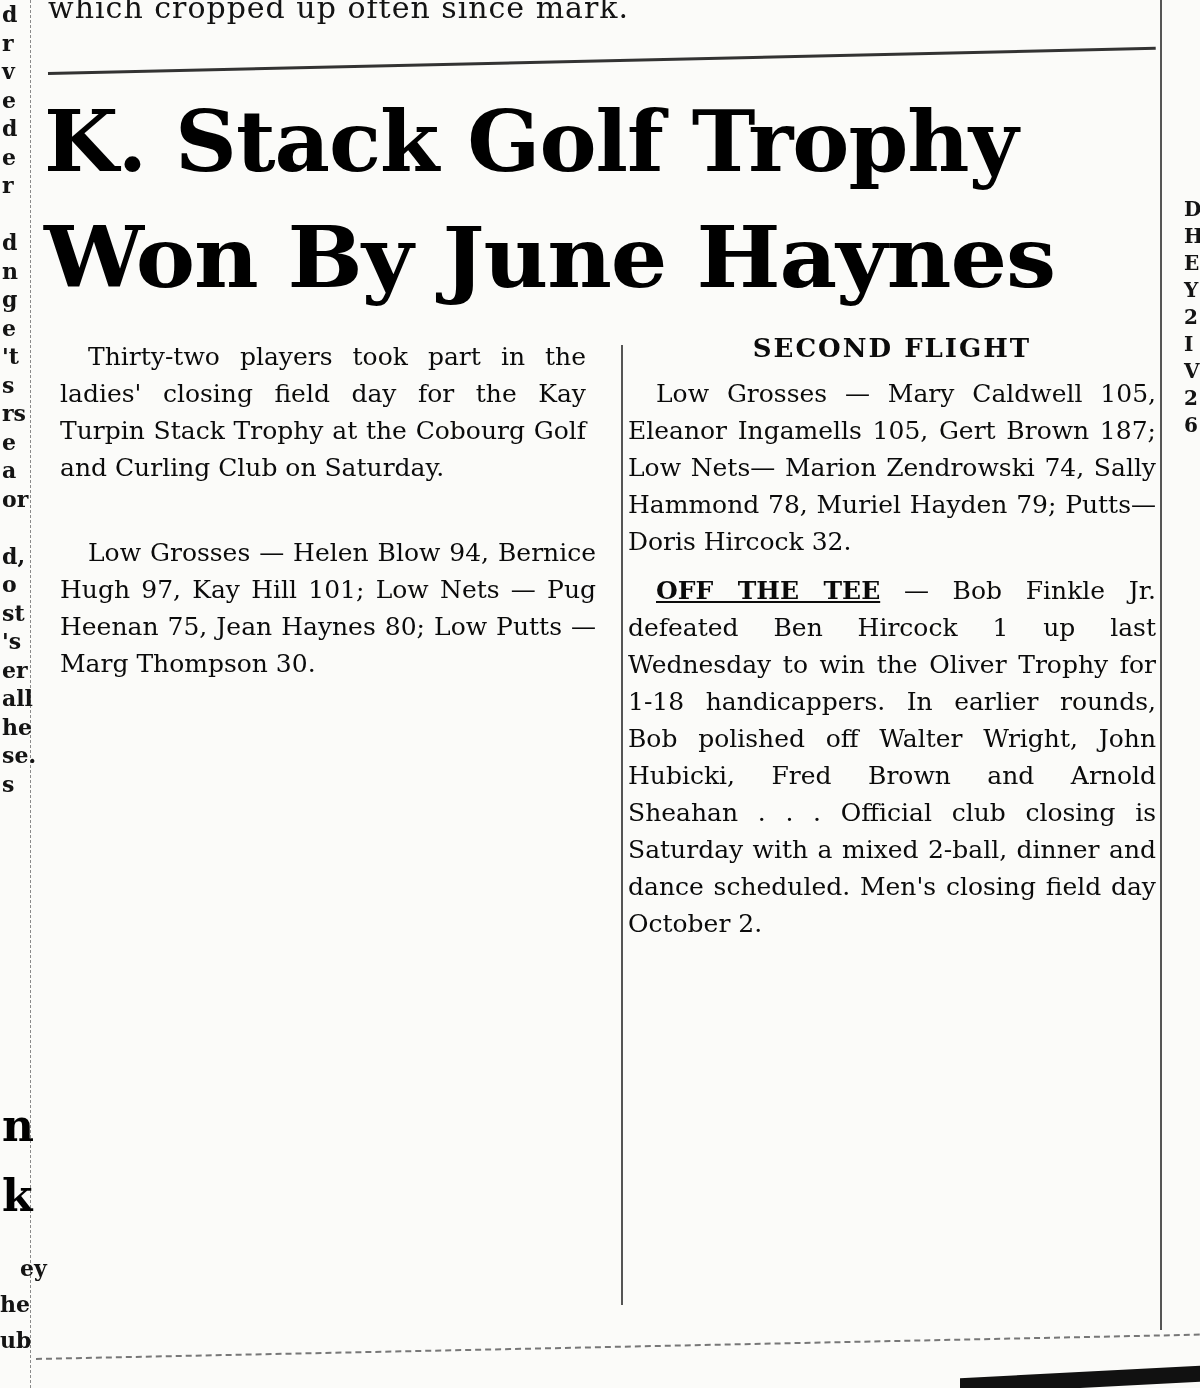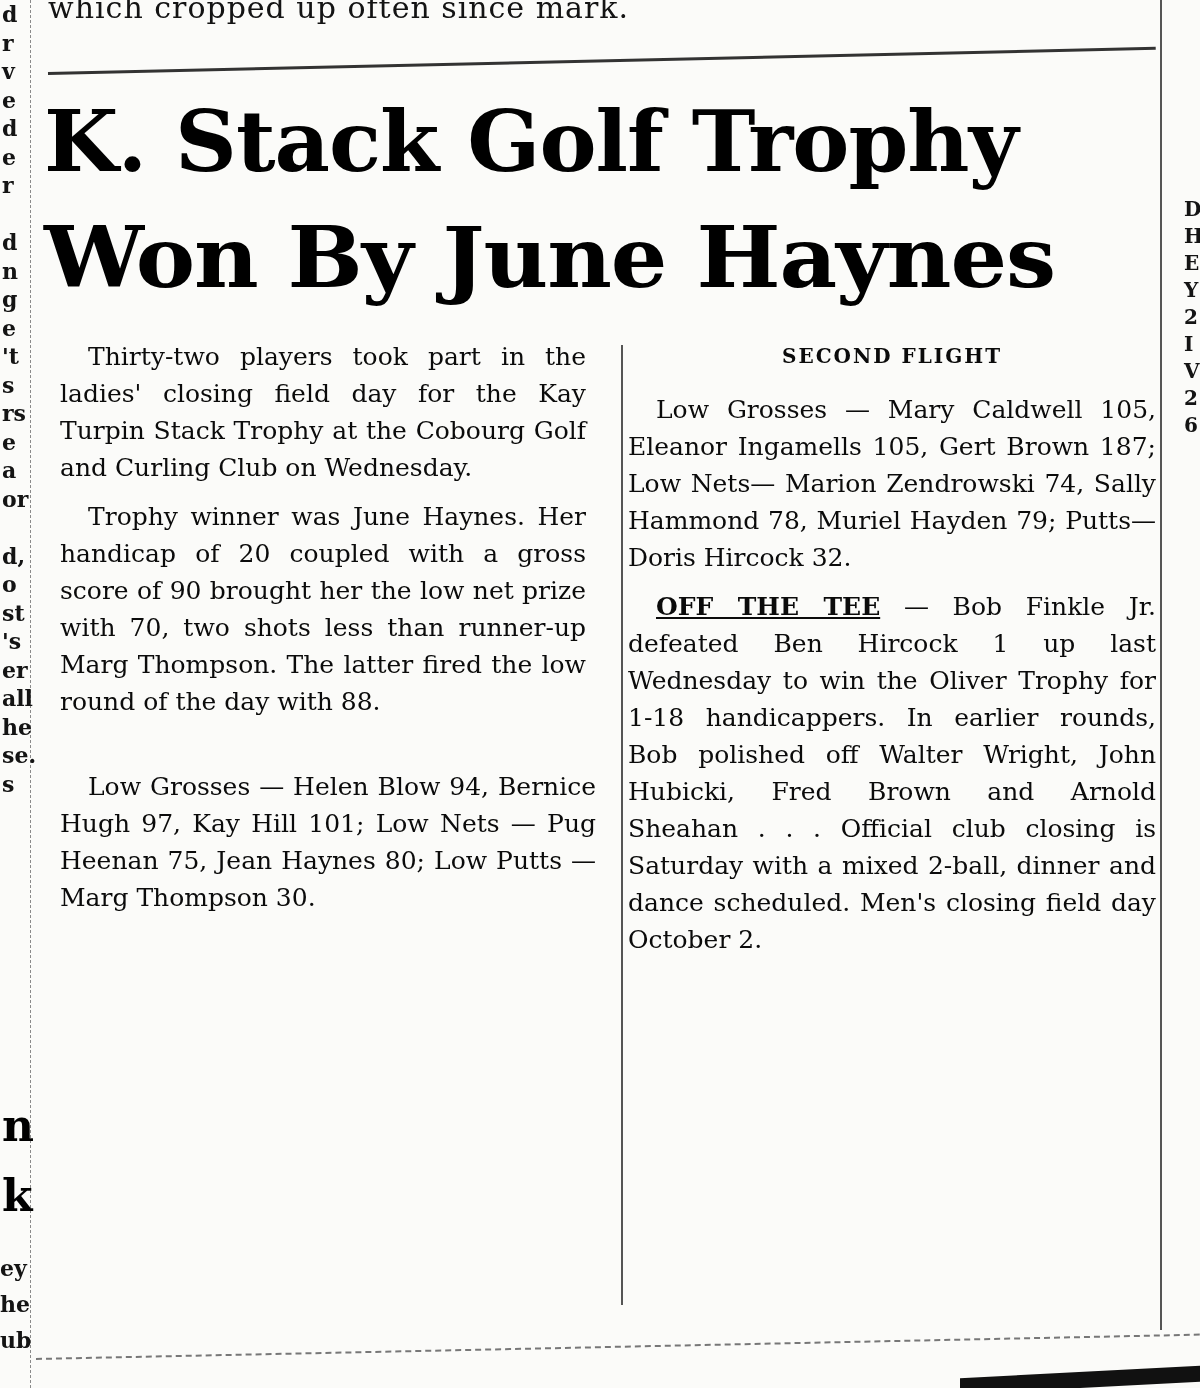--- a/index.html
+++ b/index.html
@@ -25,21 +25,21 @@
   .margin-big { position:absolute; font-size:44px; font-weight:900; left:2px; color:#111; }
   
   .headline {
     left:44px; font-family:"DejaVu Serif",serif; font-weight:900;
     font-size:84px; line-height:1; letter-spacing:-1px; color:#0a0a0a;
     white-space:nowrap; transform-origin:left top;
   }
   
   .col { position:absolute; font-size:25px; line-height:37px; text-align:justify; color:#1a1a1a; }
   .col p { margin:0 0 12px 0; text-indent:28px; }
-  .col .sub { text-align:center; font-weight:bold; letter-spacing:2px; font-size:20px; margin:16px; text-indent:0; }
+  .col .sub { text-align:center; font-weight:bold; letter-spacing:2px; font-size:26px; margin:8px; text-indent:0; }
   .col b { font-weight:bold;text-decoration:underline; }
   .scan { filter:blur(.35px) contrast(1.15); }
 </style>
 </head>
 <body>
 
 <div class="vrule dotted" style="left:30px;top:0;height:1388px;"></div>
 <div class="vrule" style="left:1160px;top:0;height:1330px;"></div>
 <div class="vrule" style="left:621px;top:345px;height:960px;"></div>
 
@@ -73,43 +73,42 @@
   <div>'s</div>
     <div>er</div>
   <div>all</div>
     <div>he</div>
   <div>se.</div>
     <div>s</div>
 </div>
 <div class="margin-big scan" style="top:1100px;">n</div>
 <div class="margin-big scan" style="top:1170px;">k</div>
 <div class="margin-col scan" style="left:0;top:1250px;width:30px;line-height:36px;">
-  <div style="height:36px;">ey</div>
+  <div style="height:36px;margin-left:20px;">ey</div>
   <div style="height:36px;">he</div>
   <div style="height:36px;">ub</div>
 </div>
 
 <div class="margin-col scan" style="left:1184px;top:196px;width:18px;font-size:20px;line-height:27px;">
   <div style="height:27px;">D</div>
   <div style="height:27px;">H</div>
   <div style="height:27px;">E</div>
   <div style="height:27px;">Y</div>
   <div style="height:27px;">2</div>
   <div style="height:27px;">I</div>
   <div style="height:27px;">V</div>
   <div style="height:27px;">2</div>
   <div style="height:27px;">6</div>
 </div>
 
 <h1 class="abs headline scan" style="top:100px;margin:0;transform:scaleX(1.02);">K. Stack Golf Trophy</h1>
 <h1 class="abs headline scan" style="top:216px;margin:0;transform:scaleX(1.06);">Won By June Haynes</h1>
 
 <div class="col scan" style="left:60px;top:338px;width:526px;">
-  <p>Thirty-two players took part in the ladies' closing field day for the Kay Turpin Stack Trophy at the Cobourg Golf and Curling Club on Wednesday.</p>
-  <p>Trophy winner was June Haynes. Her handicap of 20 coupled with a gross score of 90 brought her the low net prize with 70, two shots less than runner-up Marg Thompson. The latter fired the low round of the day with 88.</p>
+  <p>Thirty-two players took part in the ladies' closing field day for the Kay Turpin Stack Trophy at the Cobourg Golf and Curling Club on Saturday.</p>
   <p style="width:536px;margin-top:48px;">Low Grosses — Helen Blow 94, Bernice Hugh 97, Kay Hill 101; Low Nets — Pug Heenan 75, Jean Haynes 80; Low Putts —Marg Thompson 30.</p>
 </div>
 
 <div class="col scan" style="left:628px;top:322px;width:528px;">
   <p class="sub">SECOND FLIGHT</p>
   <p>Low Grosses — Mary Caldwell 105, Eleanor Ingamells 105, Gert Brown 187; Low Nets— Marion Zendrowski 74, Sally Hammond 78, Muriel Hayden 79; Putts—Doris Hircock 32.</p>
   <p><b>OFF THE TEE</b><span> — Bob Finkle Jr. defeated Ben Hircock 1 up last Wednesday to win the Oliver Trophy for 1-18 handicappers. In earlier rounds, Bob polished off Walter Wright, John Hubicki, Fred Brown and Arnold Sheahan . . . Official club closing is Saturday with a mixed 2-ball, dinner and dance scheduled. Men's closing field day October 2.</span></p>
 </div>
 
 <div class="hrule thin" style="left:36px;top:1358px;width:1164px;transform:rotate(-1.2deg);"></div>

